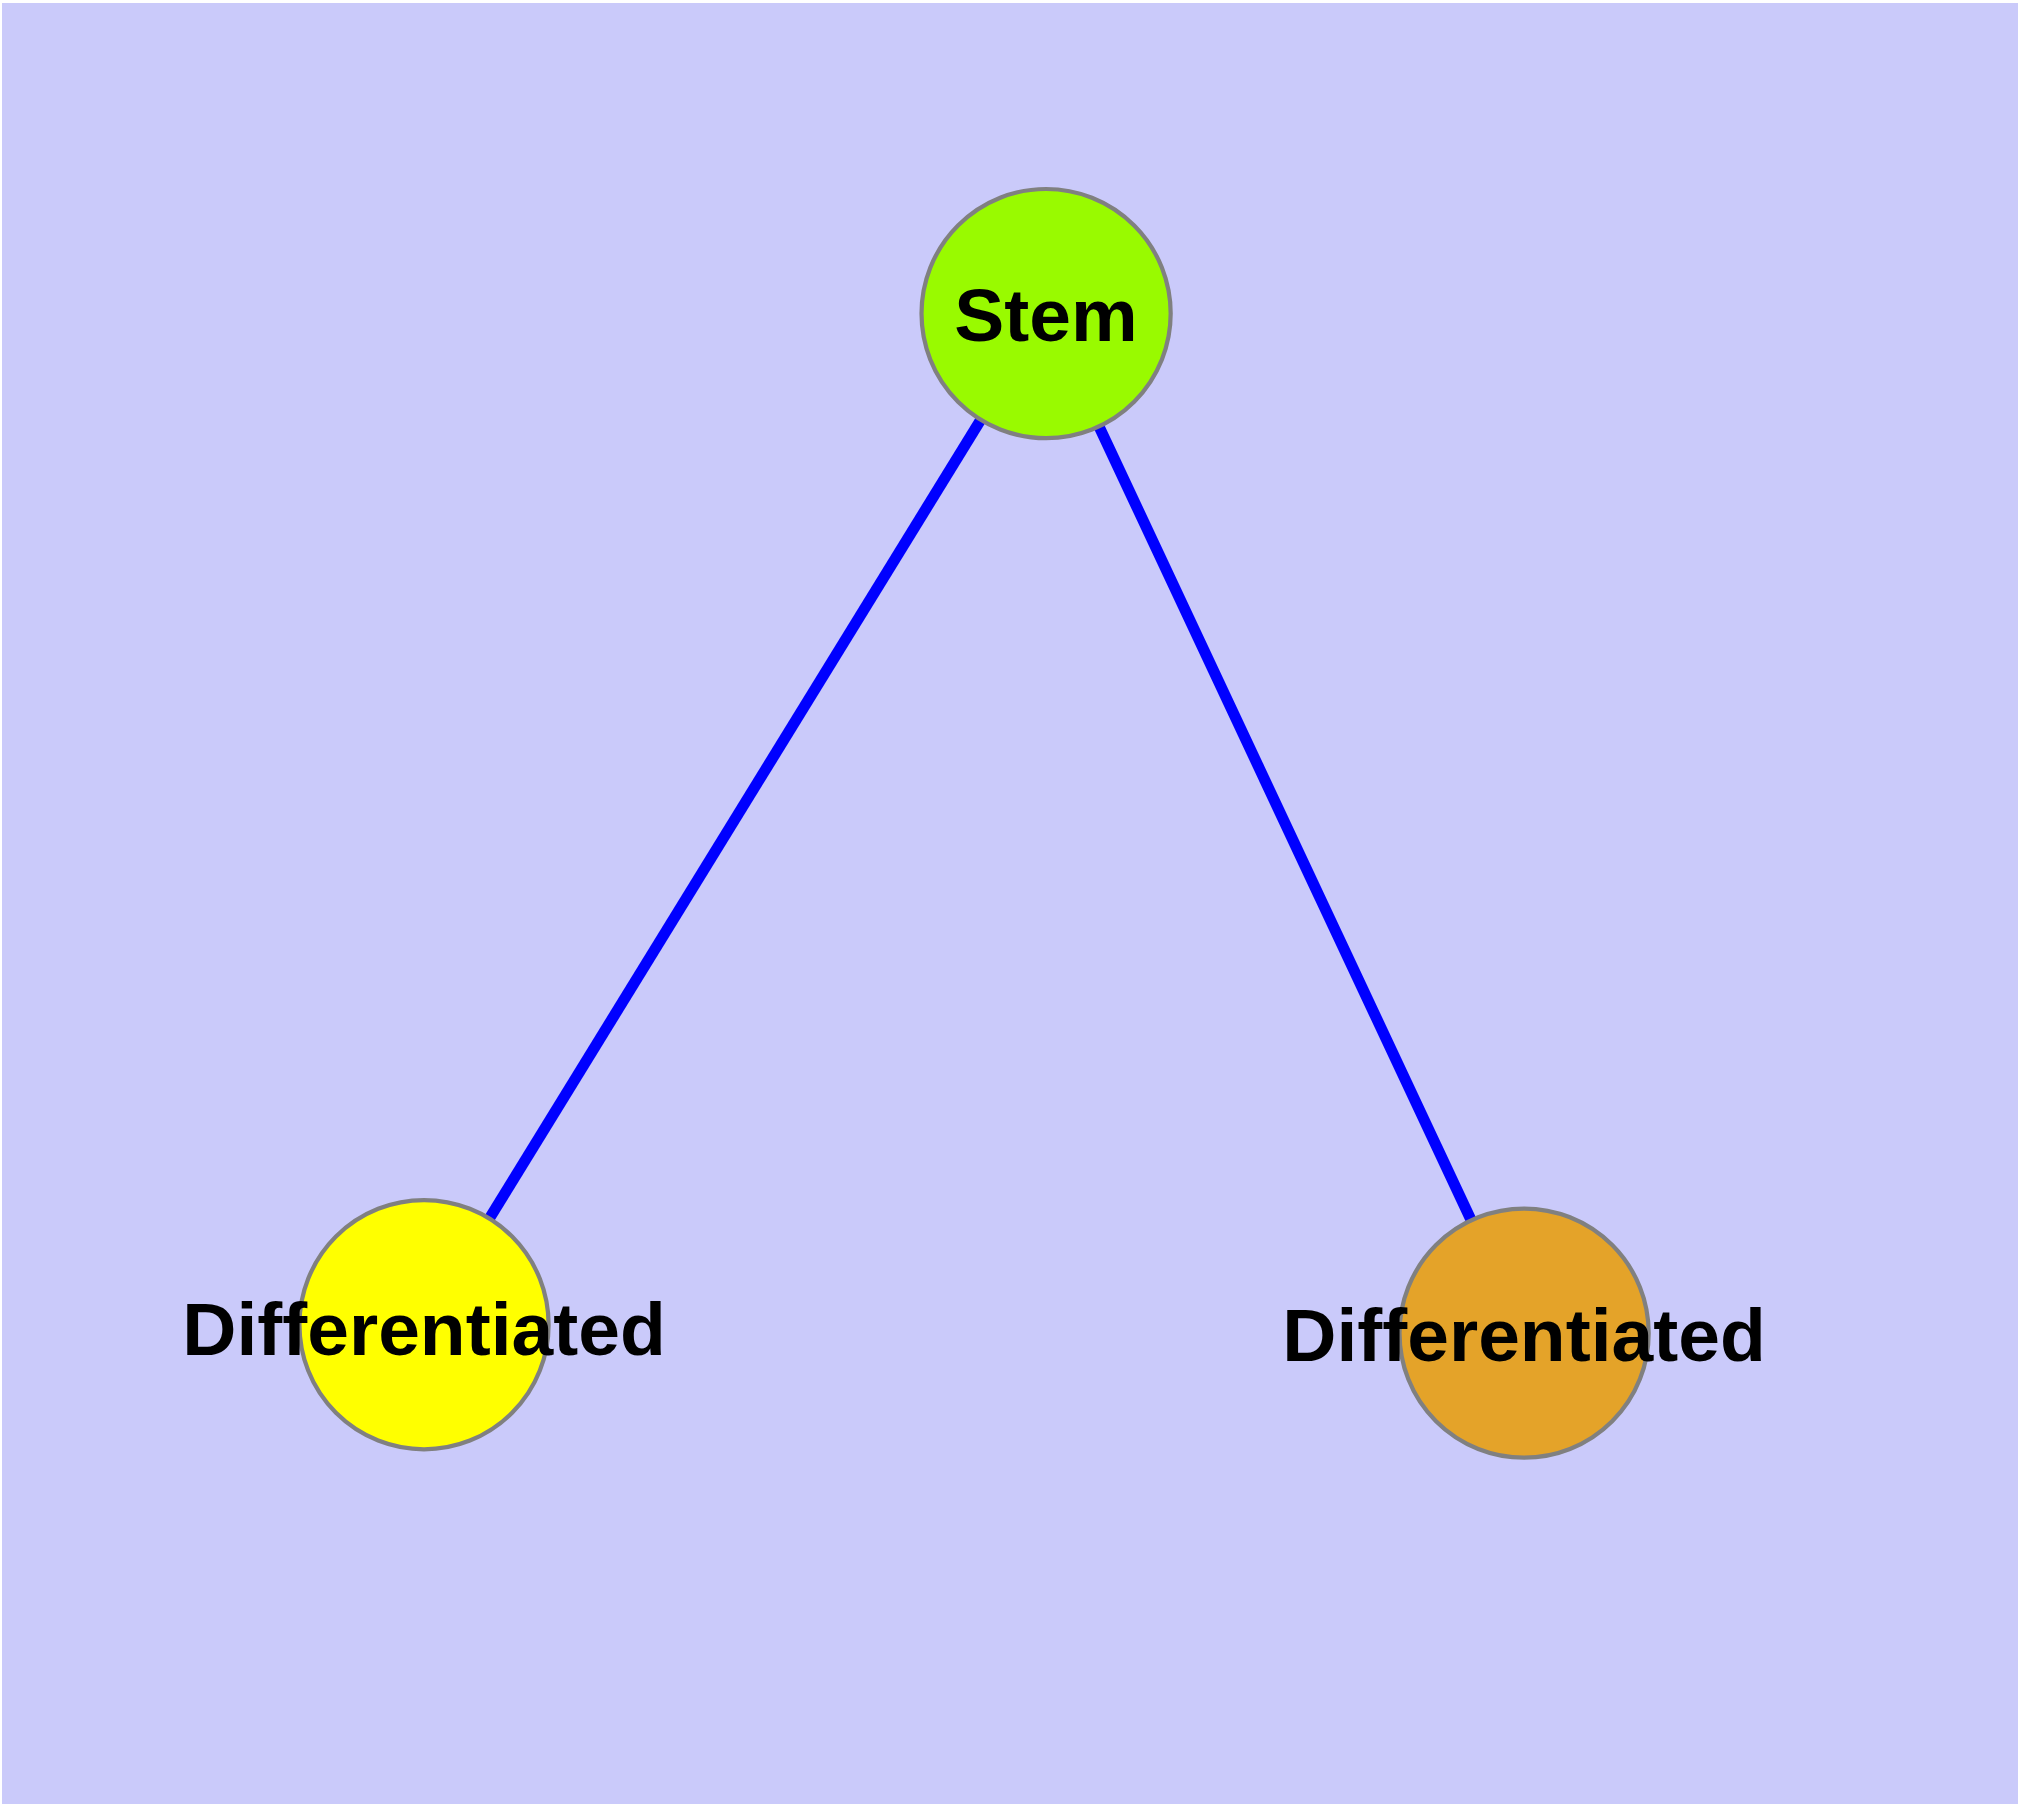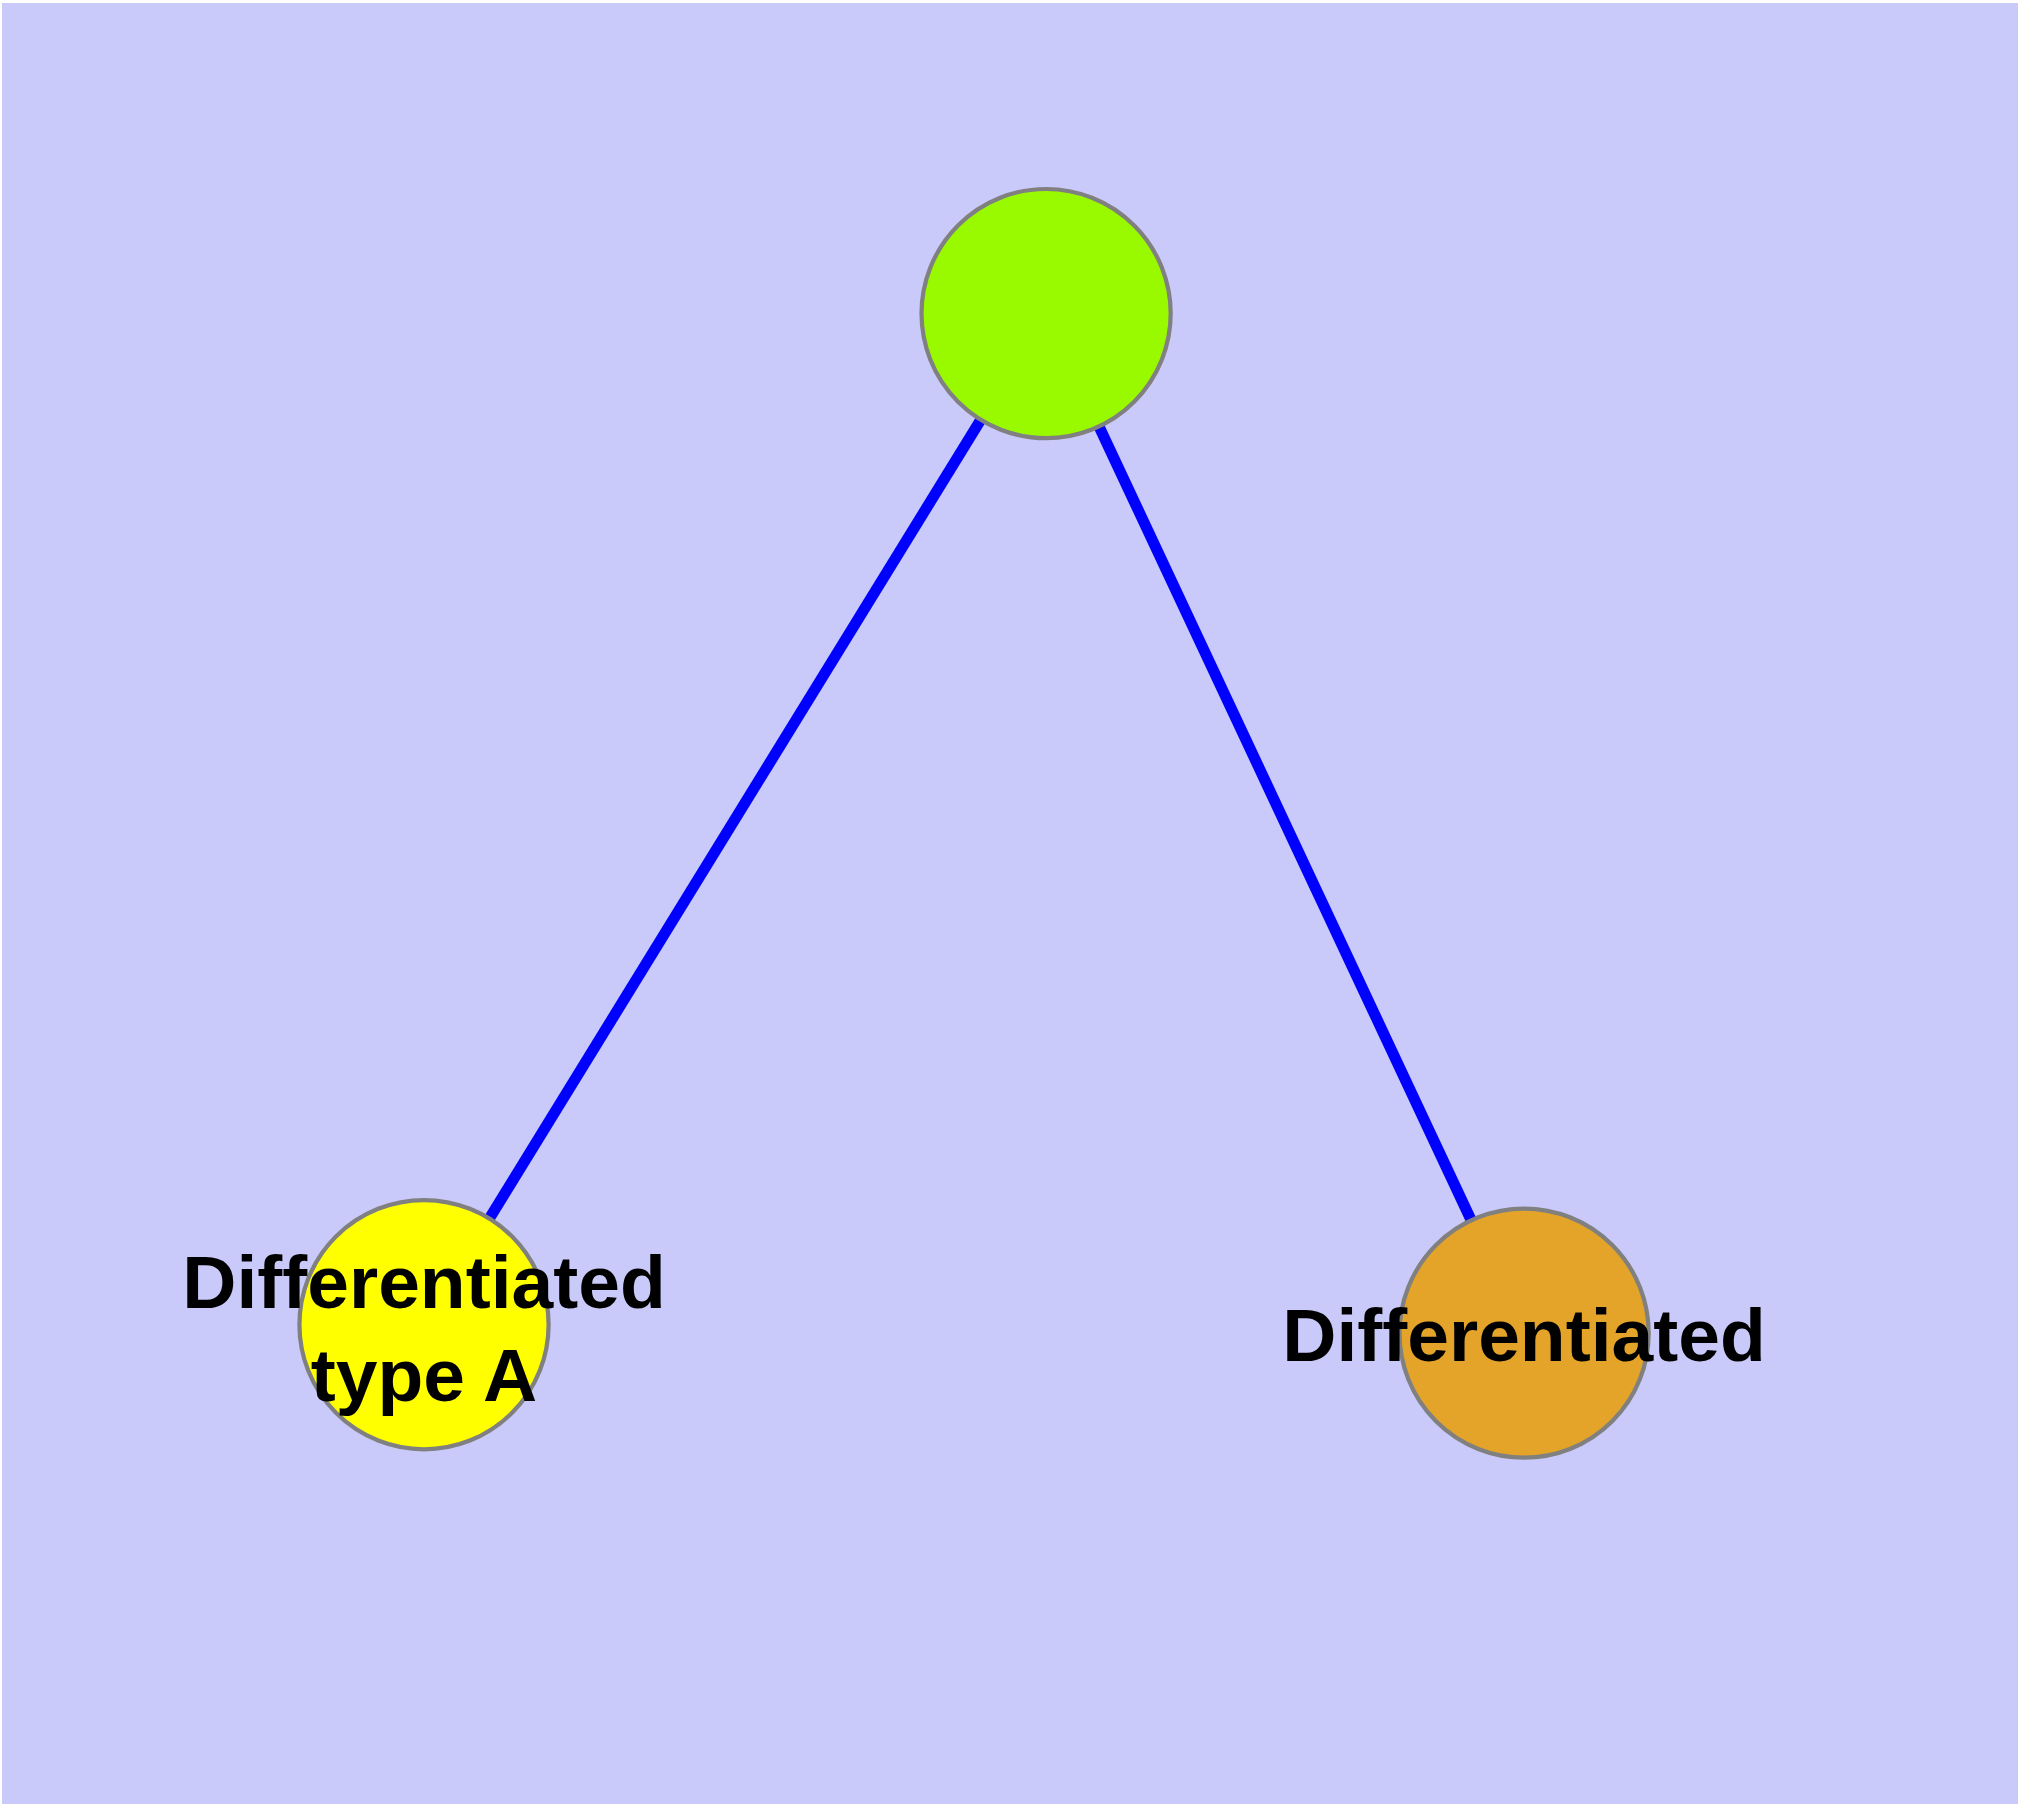--- a/index.html
+++ b/index.html
@@ -60,23 +60,25 @@
   <div class="panel"></div>
 
   <svg class="graph" viewBox="0 0 2384 2138" xmlns="http://www.w3.org/2000/svg">
     <line class="edge" x1="1234" y1="370" x2="500" y2="1563"></line>
     <line class="edge" x1="1234" y1="370" x2="1798" y2="1573"></line>
     <circle class="node" cx="1234" cy="370" r="147" fill="#99fa00"></circle>
     <circle class="node" cx="500" cy="1563" r="147" fill="#ffff00"></circle>
     <circle class="node" cx="1798" cy="1573" r="147" fill="#e4a329"></circle>
   </svg>
 
+  <div class="node-label" style="left:1046px; top:315px;">
+    <div>Stem</div>
+  </div>
 
   <div class="node-label" style="left:424px; top:1329px;">
     <div>Differentiated</div>
-    <div>type A</div>
   </div>
 
   <div class="node-label" style="left:1524px; top:1335px;">
     <div>Differentiated</div>
   </div>
 </div>
 
 
 </body></html>

